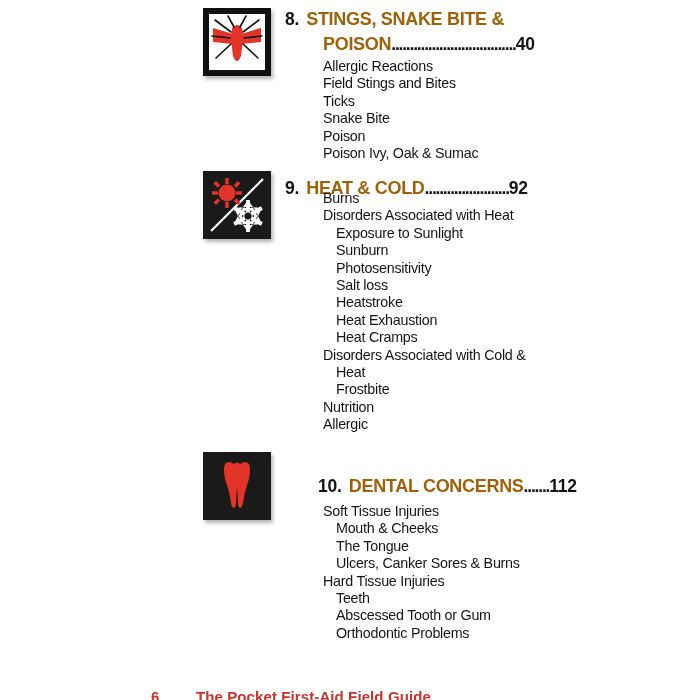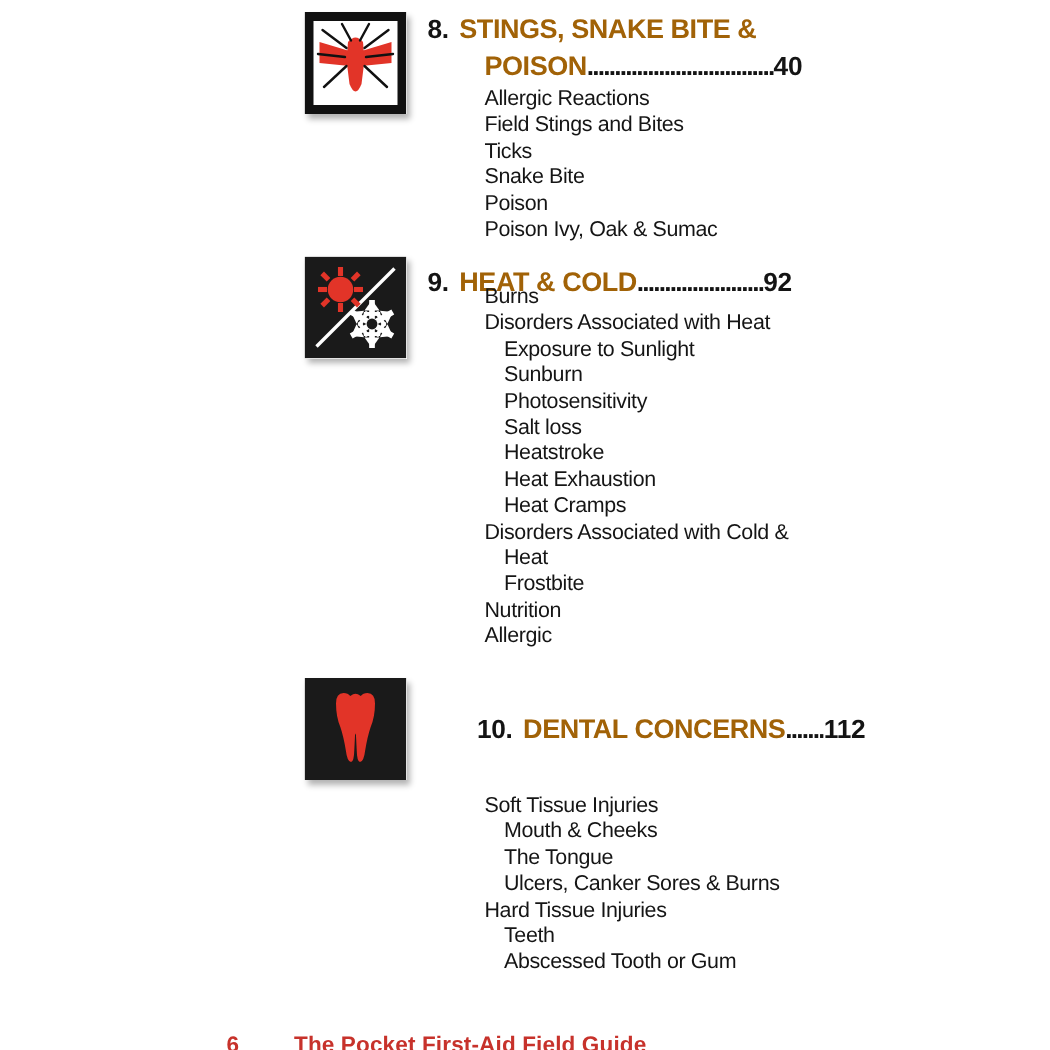--- a/index.html
+++ b/index.html
@@ -276,28 +276,29 @@
       <div class="head-line">
         <span style="display:inline-block; width:278px;"></span>
         <span class="sec-num">10.</span>
         <span style="display:inline-block; width:7px;"></span>
         <span class="sec-title">DENTAL CONCERNS</span>
         <span class="leader">.......</span>
         <span class="pg-num">112</span>
       </div>
     </div>
 
-    <ul class="sub-list" style="left:323px; top:503px;margin-top:26px;">
+    <ul class="sub-list" style="left:323px; top:503px;">
       <li class="lvl1">Soft Tissue Injuries</li>
       <li class="lvl2">Mouth &amp; Cheeks</li>
       <li class="lvl2">The Tongue</li>
       <li class="lvl2">Ulcers, Canker Sores &amp; Burns</li>
       <li class="lvl1">Hard Tissue Injuries</li>
       <li class="lvl2">Teeth</li>
       <li class="lvl2">Abscessed Tooth or Gum</li>
+      <li class="lvl2">Orthodontic Problems</li>
     </ul>
   </div>
 
   <div class="footer">
     <span class="footer-page">6</span>
     <span class="footer-title">The Pocket First-Aid Field Guide</span>
   </div>
 
 </div>
 

